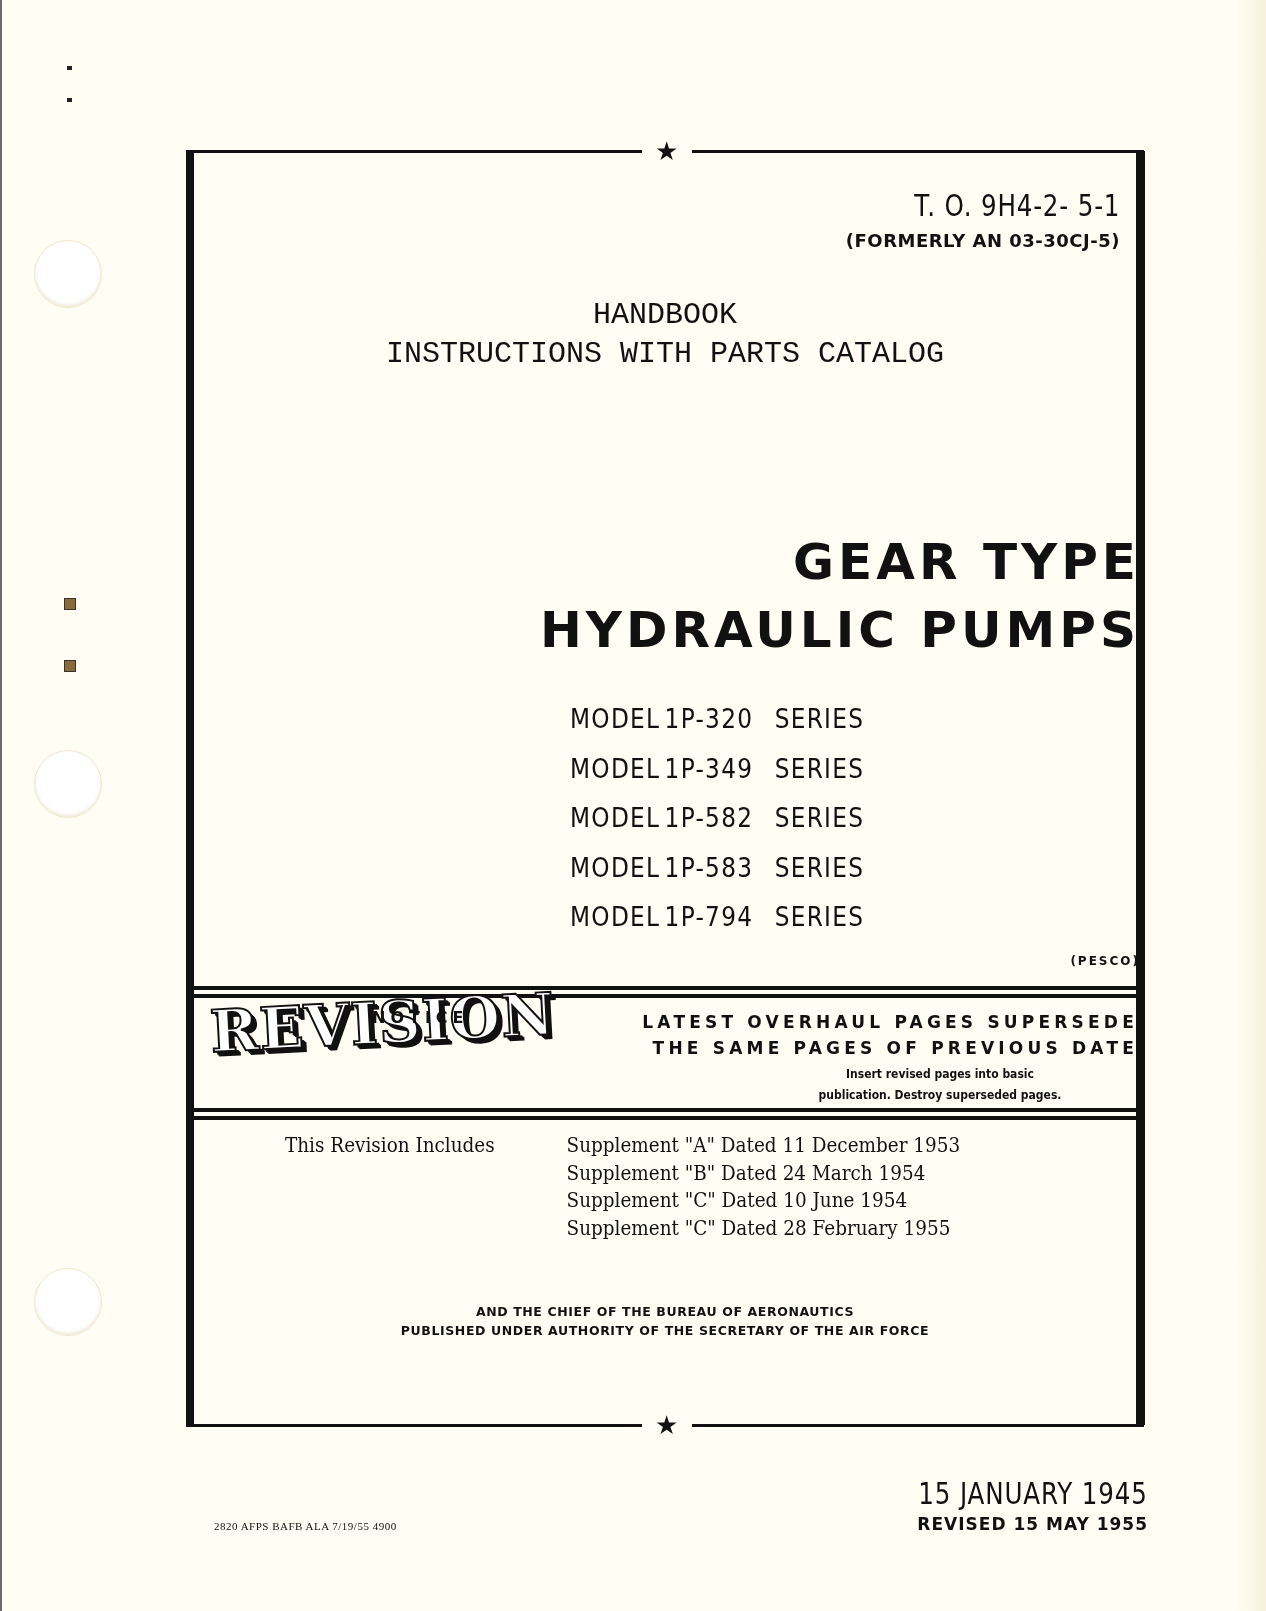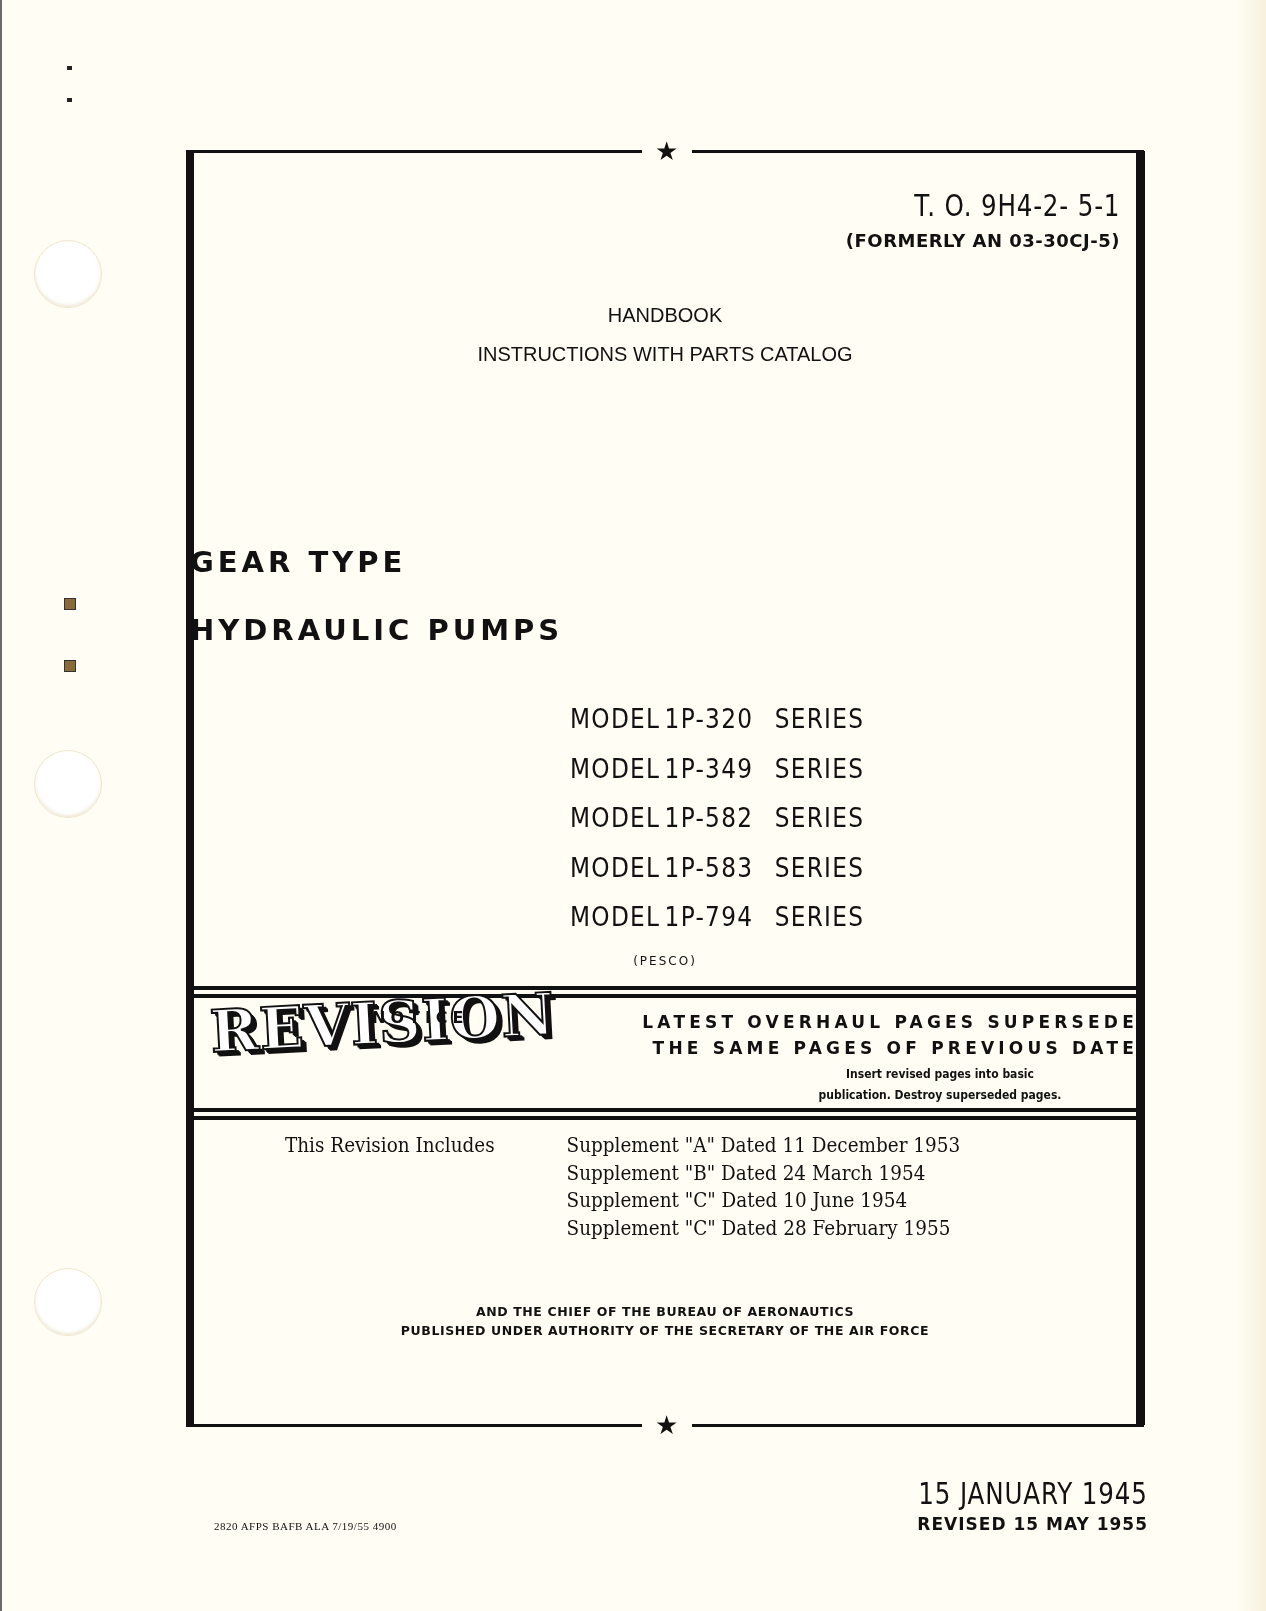--- a/index.html
+++ b/index.html
@@ -41,44 +41,44 @@
       white-space: nowrap;
     }
     .formerly {
       position: absolute; right: 146px; top: 230px;
       font-family: "DejaVu Sans", sans-serif; font-weight: bold; font-size: 18px;
       letter-spacing: 0.5px; white-space: nowrap;
     }
 
     .handbook-block {
       position: absolute; left: 190px; width: 950px; top: 296px; text-align: center;
-      font-family: Liberation Sans, sans-serif; font-size: 20px; line-height: 39px;
+      font-family: Liberation Mono, monospace; font-size: 30px; line-height: 39px;
     }
     .handbook-block div { white-space: nowrap; }
 
     .title-block {
-      position: absolute; left: 190px; width: 950px; top: 528px; text-align: left;
-      font-family: "DejaVu Sans", sans-serif; font-weight: bold; font-size: 29px;
+      position: absolute; left: 190px; width: 950px; top: 528px; text-align: right;
+      font-family: "DejaVu Sans", sans-serif; font-weight: bold; font-size: 50px;
       letter-spacing: 4px; line-height: 68px;
     }
     .title-block div { white-space: nowrap; }
 
     .models {
       position: absolute; left: 570px; top: 694px;
       font-family: "DejaVu Sans", sans-serif; font-size: 27px; line-height: 49.5px;
       letter-spacing: 1.5px;
     }
     .model-line { white-space: nowrap; transform: scaleX(0.86); transform-origin: left center; }
     .model-line span { display: inline-block; }
     .model-word { width: 110px; }
     .model-num { width: 128px; }
 
     .pesco {
-      position: absolute; left: 190px; width: 950px; top: 954px; text-align: center;
-      font-family: "DejaVu Sans", sans-serif; font-weight: normal; font-size: 12px; letter-spacing: 2px;
+      position: absolute; left: 190px; width: 950px; top: 954px; text-align: right;
+      font-family: "DejaVu Sans", sans-serif; font-weight: bold; font-size: 12px; letter-spacing: 2px;
     }
 
     .rule { position: absolute; left: 190px; width: 950px; background: #111; }
 
     .revision-word {
       position: absolute; left: 212px; top: 998px;
       font-family: "DejaVu Serif", serif; font-weight: bold; font-size: 58px;
       color: #ffffff; letter-spacing: 1px;
       -webkit-text-stroke: 2px #111;
       text-shadow: 3px 3px 0 #111, 4px 4px 0 #111, 5px 5px 0 #111;

